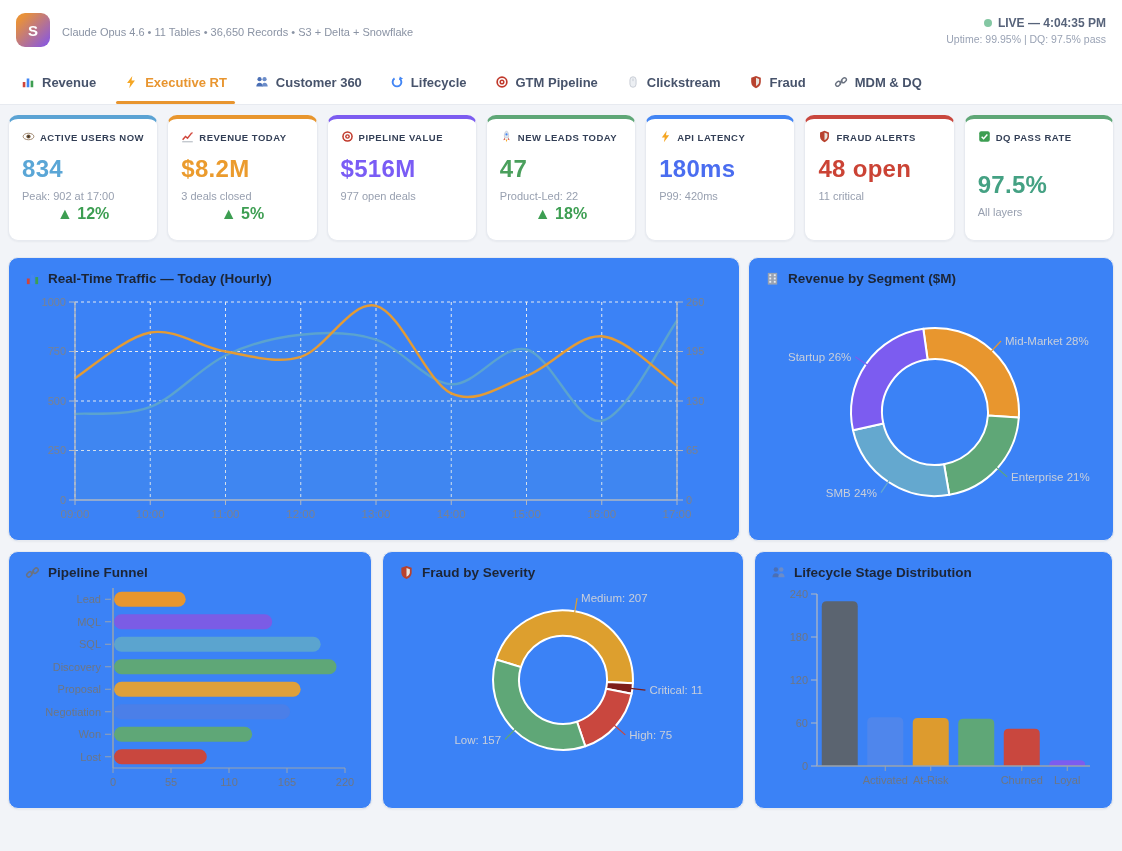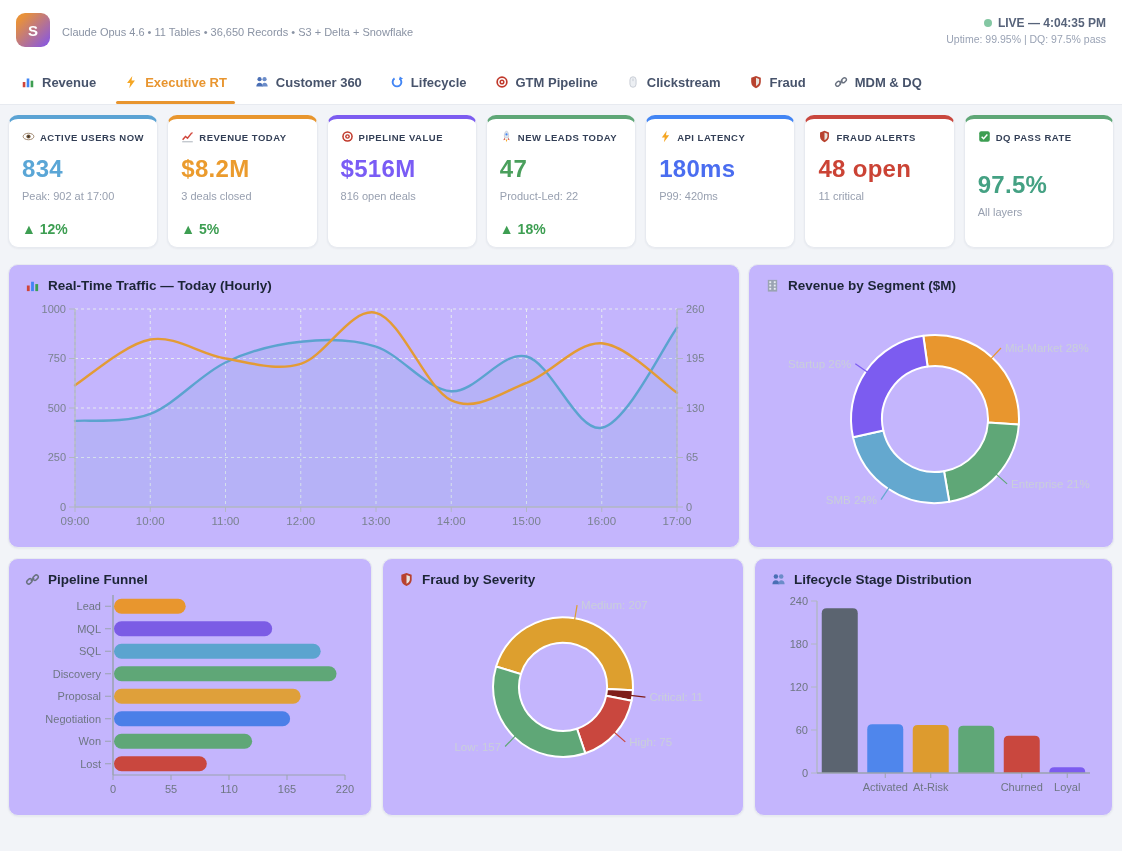--- a/index.html
+++ b/index.html
@@ -29,25 +29,25 @@
   .tab.active::after { content:''; position:absolute; left:5px; right:5px; bottom:0; height:3px; background:#e8952f; border-radius:2px; }
   .icon { display:inline-flex; line-height:0; }
   
   #kpi-row { display:grid; grid-template-columns:repeat(7,1fr); gap:9px; padding:10px 8px 8px; }
   .kpi { background:#fff; border:1px solid #e7eaf0; border-top:4px solid var(--accent,#ccc); border-radius:10px;
     padding:11px 13px 10px; min-height:126px; box-shadow:0 1px 2px rgba(20,30,50,.05); }
   .kpi-label { font-size:9.5px; font-weight:bold; letter-spacing:.5px; color:#333f56; line-height:1.55; }
   .kpi-label .icon { margin-right:5px; vertical-align:-2px; }
   .kpi-value { font-size:24px; font-weight:bold; margin:9px 0 7px; letter-spacing:.3px; }
   .kpi-sub { font-size:11px; color:#98a0b0; }
-  .kpi-delta { font-size:14px; font-weight:bold; color:#3d9e52; margin-top:19px; }
+  .kpi-delta { font-size:16px; font-weight:bold; color:#3d9e52; margin-top:3px;text-align:center; }
   
   .row2 { display:grid; grid-template-columns:732px 366px; gap:8px; padding:8px 8px 4px; }
   .row3 { display:grid; grid-template-columns:364px 362px 359px; gap:10px; padding:6px 8px 8px; }
-  .card { background:#c4b5fd; border:1px solid #e7eaf0; border-radius:10px; padding:13px 16px 10px;
+  .card { background:#3b82f6; border:1px solid #e7eaf0; border-radius:10px; padding:13px 16px 10px;
     box-shadow:0 1px 2px rgba(20,30,50,.05); }
   .card-title { display:flex; align-items:center; gap:8px; font-size:13.5px; font-weight:bold; color:#1c2536; margin-bottom:4px; }
   .card svg.chart { display:block; margin-top:2px; }
   svg text { font-family:"Liberation Sans","DejaVu Sans",sans-serif; }
 </style>
 </head>
 <body>
 
 <div class="page">
 
@@ -173,21 +173,21 @@
       <div class="kpi" style="--accent: #7c5cf0;">
         <div class="kpi-label"><span class="icon">
             <svg viewBox="0 0 16 16" width="13" height="13" aria-hidden="true">
               <circle cx="8" cy="8" r="6.5" fill="#c0392b"></circle>
               <circle cx="8" cy="8" r="4.6" fill="#fff"></circle>
               <circle cx="8" cy="8" r="2.9" fill="#c0392b"></circle>
               <circle cx="8" cy="8" r="1.2" fill="#fff"></circle>
             </svg>
           </span><span>PIPELINE VALUE</span></div>
         <div class="kpi-value" style="color: rgb(122, 92, 245);">$516M</div>
-        <div class="kpi-sub">816 open deals</div>
+        <div class="kpi-sub">977 open deals</div>
       </div>
       <div class="kpi" style="--accent: #5fa777;">
         <div class="kpi-label"><span class="icon">
             <svg viewBox="0 0 16 16" width="13" height="13" aria-hidden="true">
               <path d="M8 1c2.4 1.7 3.3 5 2.2 8.6H5.8C4.7 6 5.6 2.7 8 1z" fill="#dfe4ec" stroke="#aab2c0" stroke-width=".6"></path>
               <circle cx="8" cy="5.4" r="1.3" fill="#4285f4"></circle>
               <path d="M5.8 9.6 4 12.5l2.5-.8zM10.2 9.6l1.8 2.9-2.5-.8z" fill="#d0453a"></path>
               <path d="M7 11.7h2L8 15z" fill="#f5a623"></path>
             </svg>
           </span><span>NEW LEADS TODAY</span></div>

